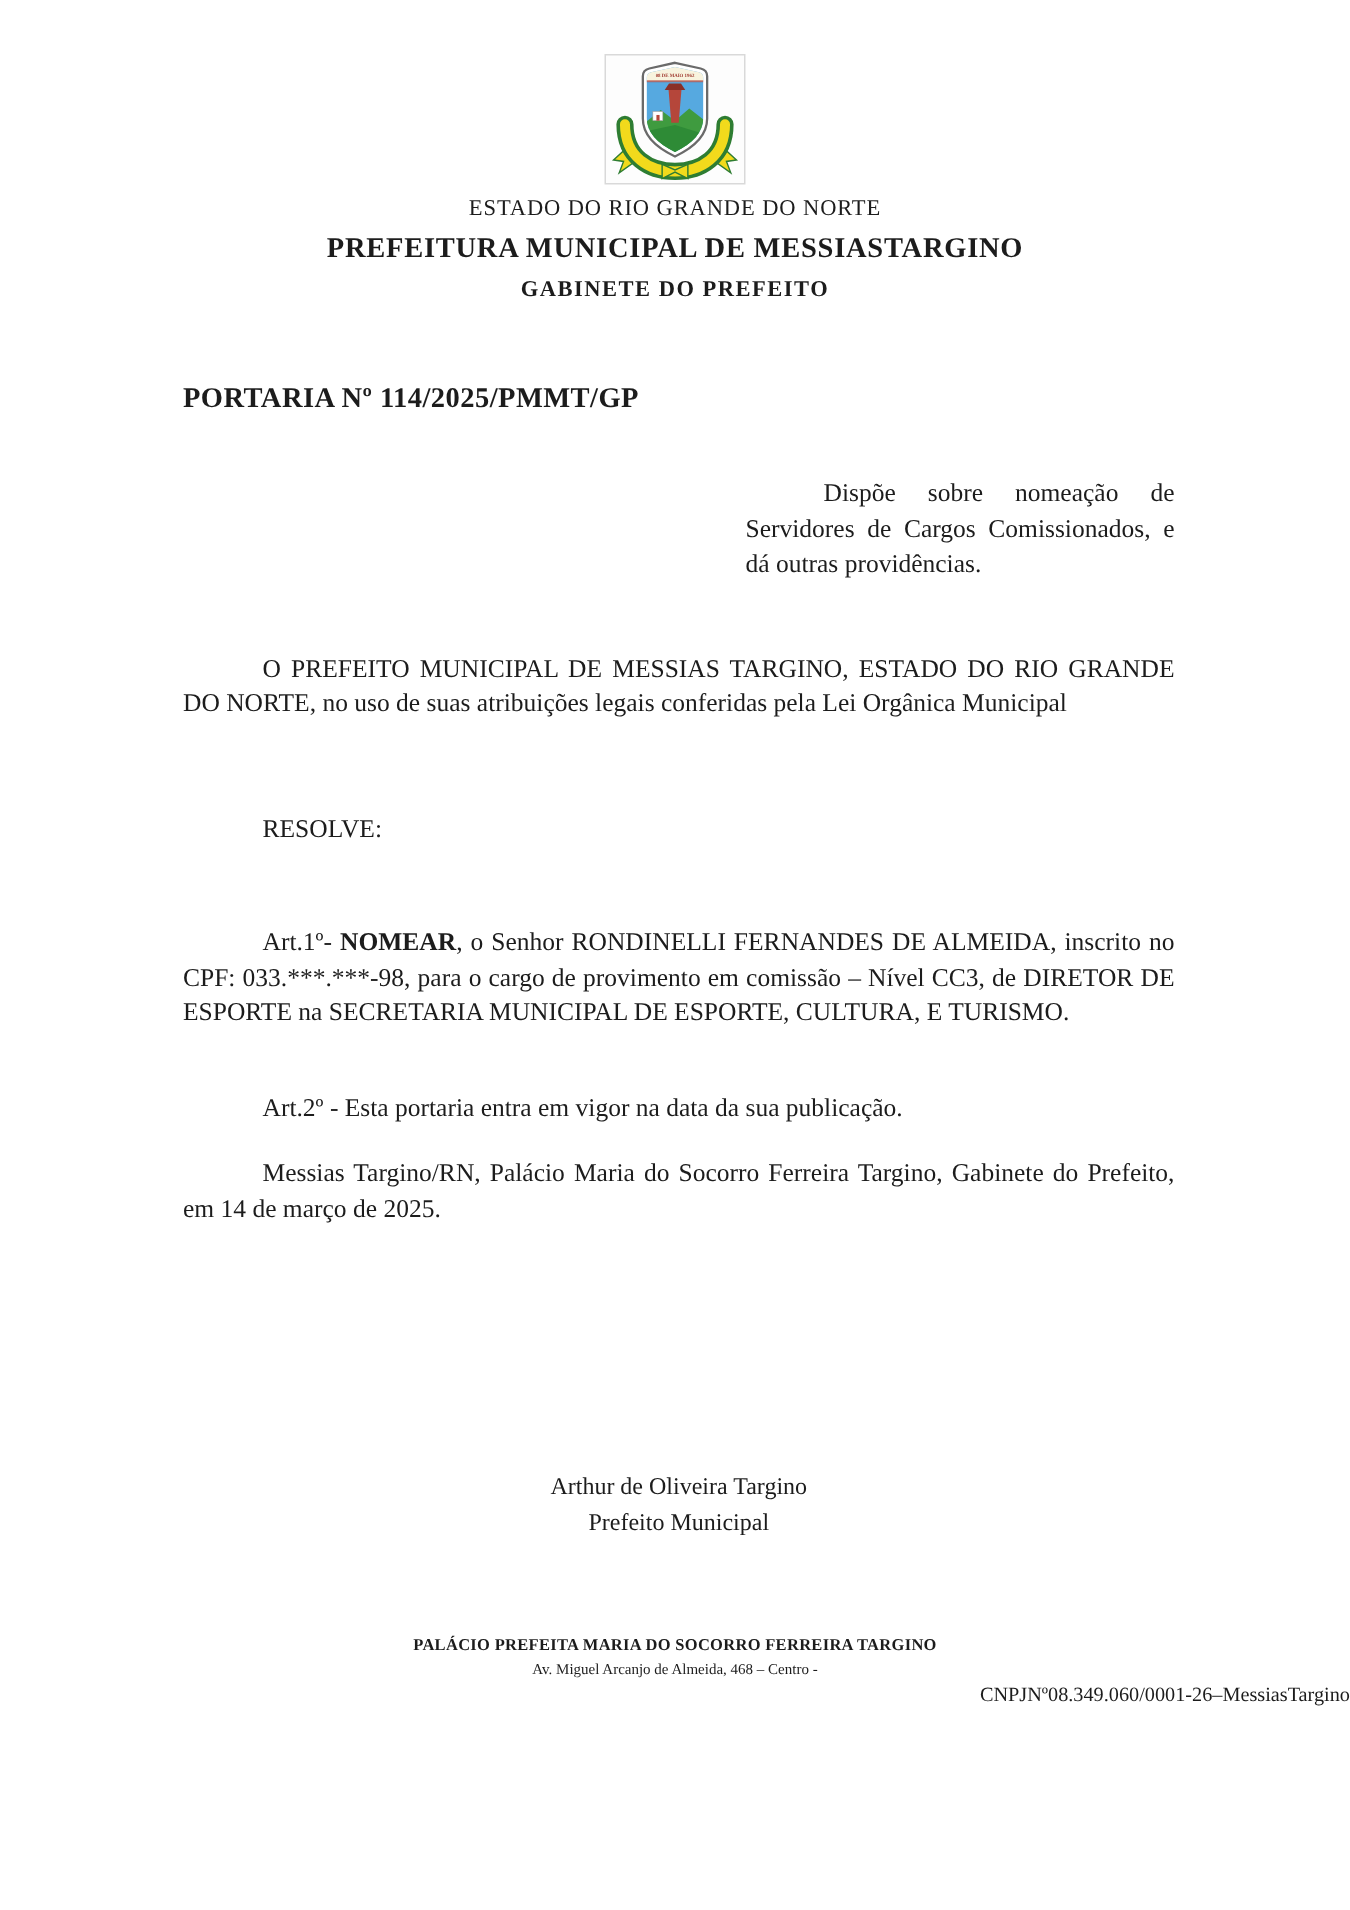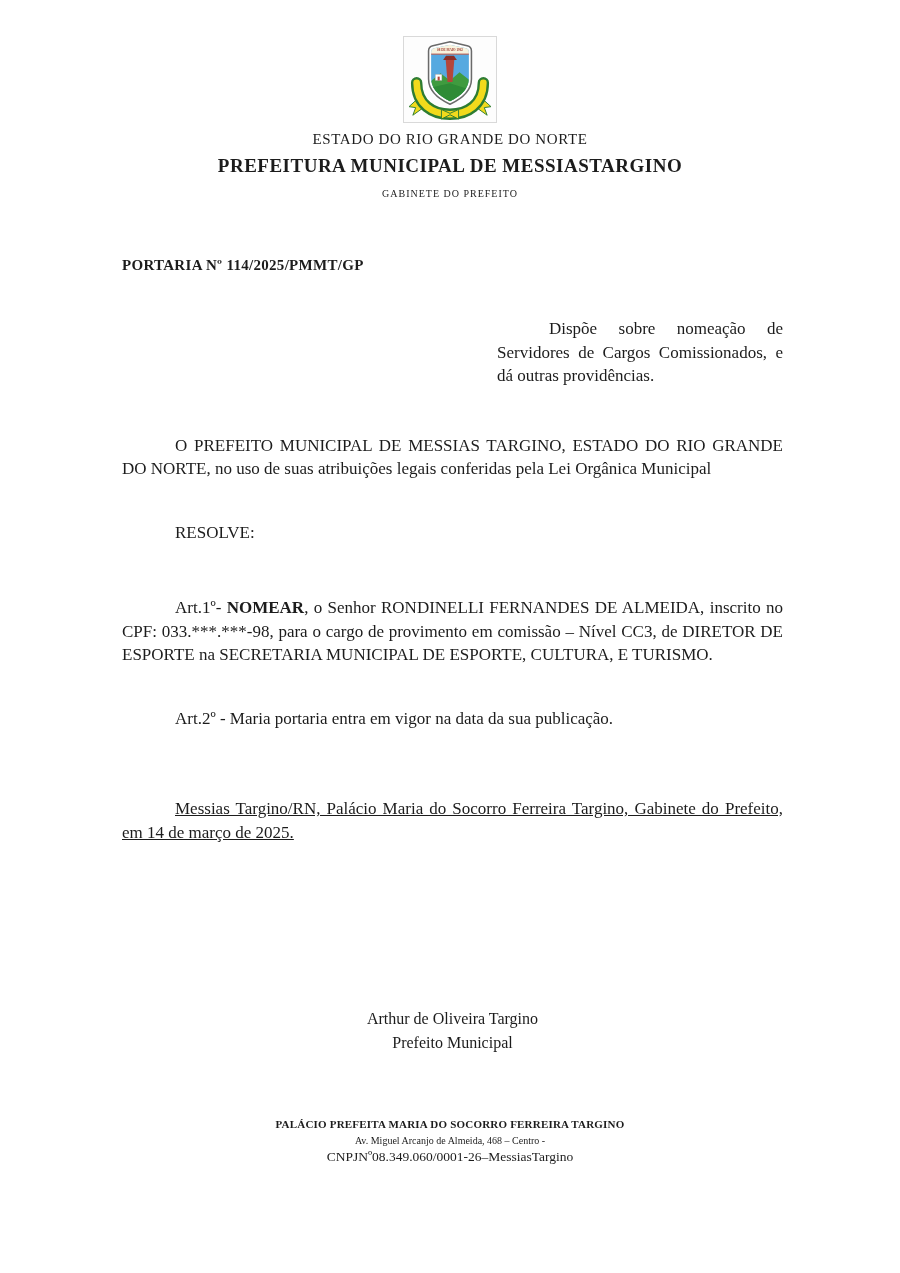--- a/index.html
+++ b/index.html
@@ -26,57 +26,57 @@
     font-size: 15px; line-height: 19px;
     letter-spacing: 0.6px; font-weight: 400;
   }
   .hdr-muni {
     margin-top: 2px;
     font-size: 19px; line-height: 30px;
     font-weight: 700; letter-spacing: 0.5px;
   }
   .hdr-office {
     margin-top: 3px;
-    font-size: 10px; line-height: 19px;
-    font-weight: 400; letter-spacing: 1px;
+    font-size: 15px; line-height: 19px;
+    font-weight: 700; letter-spacing: 1px;
   }
   .content { margin-left: 122px; margin-right: 117px; }
   .portaria {
     margin-top: 50px;
-    font-size: 15px; line-height: 25px; font-weight: 700;
+    font-size: 19px; line-height: 25px; font-weight: 700;
     letter-spacing: 0.3px;
   }
   .para {
     font-size: 17px; line-height: 23.5px;
     text-align: justify;
     text-indent: 53px;
     margin: 0;
   }
   .dispoe {
     margin-top: 39px;
     margin-left: 375px;
     width: 286px;
     font-size: 17px; line-height: 23.5px;
     text-align: justify;
     text-indent: 52px;
   }
   .preamble { margin-top: 46px; }
-  .resolve  { margin-top: 40px; text-align: left; }
+  .resolve  { margin-top: 60px; text-align: left; }
   .art1     { margin-top: 52px; }
   .art2     { margin-top: 40px; }
-  .place    { margin-top: 67px; text-decoration: underline; }
+  .place    { margin-top: 20px; }
   .signature {
     margin-top: 163px;
     text-align: center;
     font-size: 16px; line-height: 23.5px;
   }
   .footer { margin-top: 62px; text-align: center; }
   .footer-line1 { font-size: 11px; line-height: 17px; font-weight: 700; letter-spacing: 0.2px; margin-top: 40px; }
   .footer-line2 { font-size: 10px; line-height: 16px; }
-  .footer-line3 { font-size: 13.5px; line-height: 16px; }
+  .footer-line3 { font-size: 13.5px; line-height: 16px; text-align: right; }
   b { font-weight: 700; }
 </style>
 </head>
 <body>
 
 <div class="page">
 
   <div class="crest-box">
     <svg width="88" height="81" viewBox="0 0 92 85">
 
@@ -123,21 +123,21 @@
     <div class="portaria">PORTARIA Nº 114/2025/PMMT/GP</div>
 
     <p class="dispoe">Dispõe sobre nomeação de Servidores de Cargos Comissionados, e dá outras providências.</p>
 
     <p class="para preamble">O PREFEITO MUNICIPAL DE MESSIAS TARGINO, ESTADO DO RIO GRANDE DO NORTE, no uso de suas atribuições legais conferidas pela Lei Orgânica Municipal</p>
 
     <p class="para resolve">RESOLVE:</p>
 
     <p class="para art1"><span>Art.1º- </span><b>NOMEAR</b><span>, o Senhor RONDINELLI FERNANDES DE ALMEIDA, inscrito no CPF: 033.***.***-98, para o cargo de provimento em comissão – Nível CC3, de DIRETOR DE ESPORTE na SECRETARIA MUNICIPAL DE ESPORTE, CULTURA, E TURISMO.</span></p>
 
-    <p class="para art2">Art.2º - Maria portaria entra em vigor na data da sua publicação.</p>
+    <p class="para art2">Art.2º - Esta portaria entra em vigor na data da sua publicação.</p>
 
     <p class="para place">Messias Targino/RN, Palácio Maria do Socorro Ferreira Targino, Gabinete do Prefeito, em 14 de março de 2025.</p>
 
     <div class="signature">
       <div>Arthur de Oliveira Targino</div>
       <div>Prefeito Municipal</div>
     </div>
 
   </div>
 

